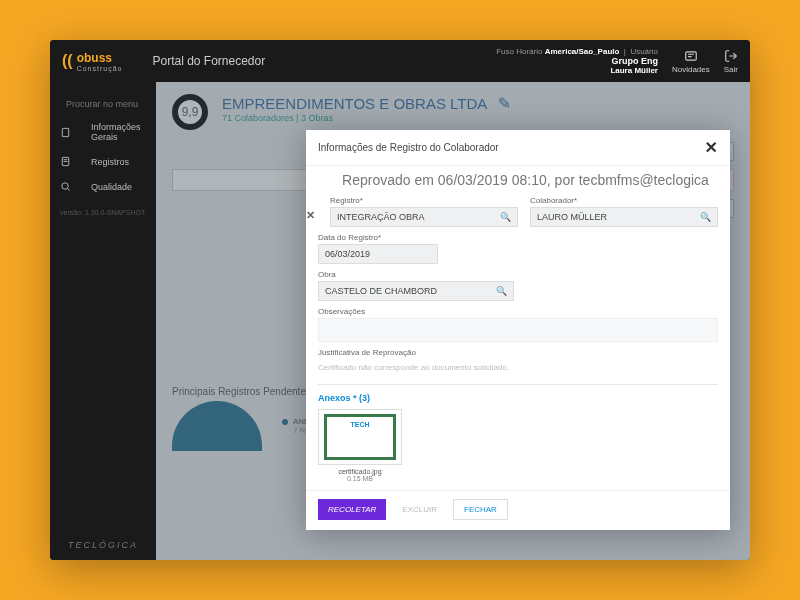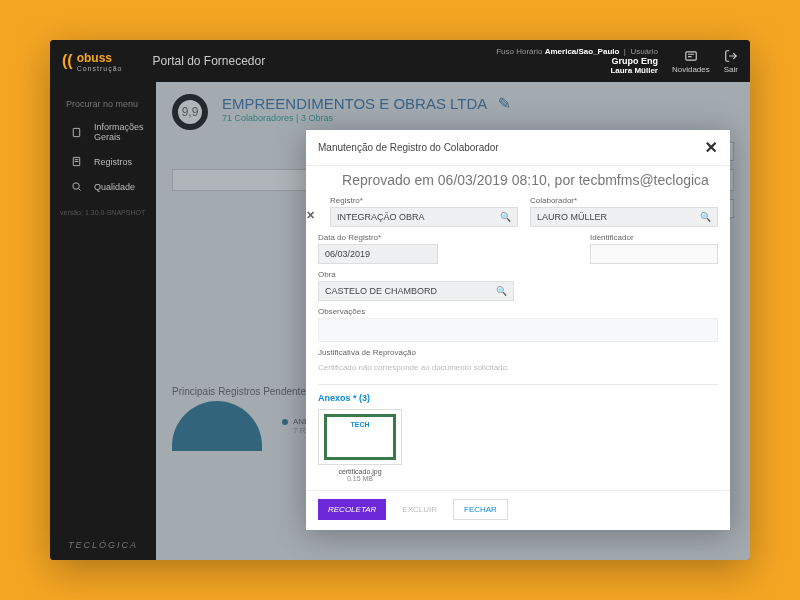--- a/index.html
+++ b/index.html
@@ -12,21 +12,21 @@
   .logo-sub { color: #aaa; font-size: 7px; letter-spacing: 1px; }
   .portal-title { margin-left: 30px; color: #ccc; font-size: 12px; }
   .topbar-right { margin-left: auto; display: flex; align-items: center; gap: 14px; font-size: 8px; color: #999; }
   .topbar-right .strong { color: #fff; font-weight: 600; }
   .topbar-action { display: flex; flex-direction: column; align-items: center; gap: 2px; color: #ccc; cursor: pointer; }
   .topbar-action svg { width: 14px; height: 14px; }
   .body { display: flex; height: calc(100% - 42px); }
   .sidebar { width: 106px; background: #1a1a1a; padding: 10px 0; color: #bbb; font-size: 9px; }
   .search-row { display: flex; align-items: center; gap: 6px; padding: 6px 10px; color: #777; }
   .search-row input { background: transparent; border: none; color: #999; font-size: 9px; width: 90px; outline: none; }
-  .nav-item { display: flex; align-items: center; gap: 12px; padding: 7px 21px; cursor: pointer; }
+  .nav-item { display: flex; align-items: center; gap: 20px; padding: 7px 10px; cursor: pointer; }
   .nav-item svg { width: 11px; height: 11px; flex-shrink: 0; }
   .version { padding: 10px; color: #555; font-size: 7px; }
   .teclogica { position: absolute; bottom: 10px; left: 18px; color: #777; font-size: 9px; letter-spacing: 2px; font-style: italic; }
   .main { flex: 1; background: #e8ebee; position: relative; overflow: hidden; }
   .dim { position: absolute; inset: 0; background: rgba(80,90,100,0.45); z-index: 5; }
   .header-row { padding: 12px 16px; display: flex; align-items: flex-start; gap: 14px; }
   .score { width: 36px; height: 36px; border: 6px solid #000000; border-radius: 50%; display: flex; align-items: center; justify-content: center; font-size: 12px; color: #555; background: #fff; }
   .company-name { font-size: 15px; color: #2a6aa6; font-weight: 400; }
   .company-sub { font-size: 9px; color: #1e9e8e; }
   .edit-icon { color: #2a6aa6; margin-left: 6px; }
@@ -179,21 +179,21 @@
             <span>ANEXO Z - Procedimento de Designado de CIPA</span>
           </div>
           <div class="legend-item" style="margin-left:11px;color:#999">7 Registros</div>
         </div>
       </div>
 
       <div class="dim"></div>
 
       <div class="modal">
         <div class="modal-head">
-          <span class="modal-title">Manutenção de Registro do Colaborador</span>
+          <span class="modal-title">Informações de Registro do Colaborador</span>
           <span class="close-x">✕</span>
         </div>
         <div class="modal-sub">Reprovado em 06/03/2019 08:10, por tecbmfms@teclogica</div>
         <div class="modal-body">
           <div class="form-row">
             <div class="form-col" style="padding-left:12px">
               <span class="input-icon-left">✕</span>
               <label class="form-label">Registro*</label>
               <input class="form-input" value="INTEGRAÇÃO OBRA" style="">
               <span class="input-icon-right">🔍</span>
@@ -203,24 +203,20 @@
               <input class="form-input" value="LAURO MÜLLER" style="">
               <span class="input-icon-right">🔍</span>
             </div>
           </div>
           <div class="form-row">
             <div class="form-col" style="max-width:120px">
               <label class="form-label">Data do Registro*</label>
               <input class="form-input" value="06/03/2019" style="">
             </div>
             <div class="form-col" style="visibility:hidden"></div>
-            <div class="form-col">
-              <label class="form-label">Identificador</label>
-              <input class="form-input light" value="" style="">
-            </div>
           </div>
           <div class="form-row">
             <div class="form-col" style="max-width:49%">
               <label class="form-label">Obra</label>
               <input class="form-input" value="CASTELO DE CHAMBORD" style="">
               <span class="input-icon-right">🔍</span>
             </div>
           </div>
           <div>
             <label class="form-label">Observações</label>

